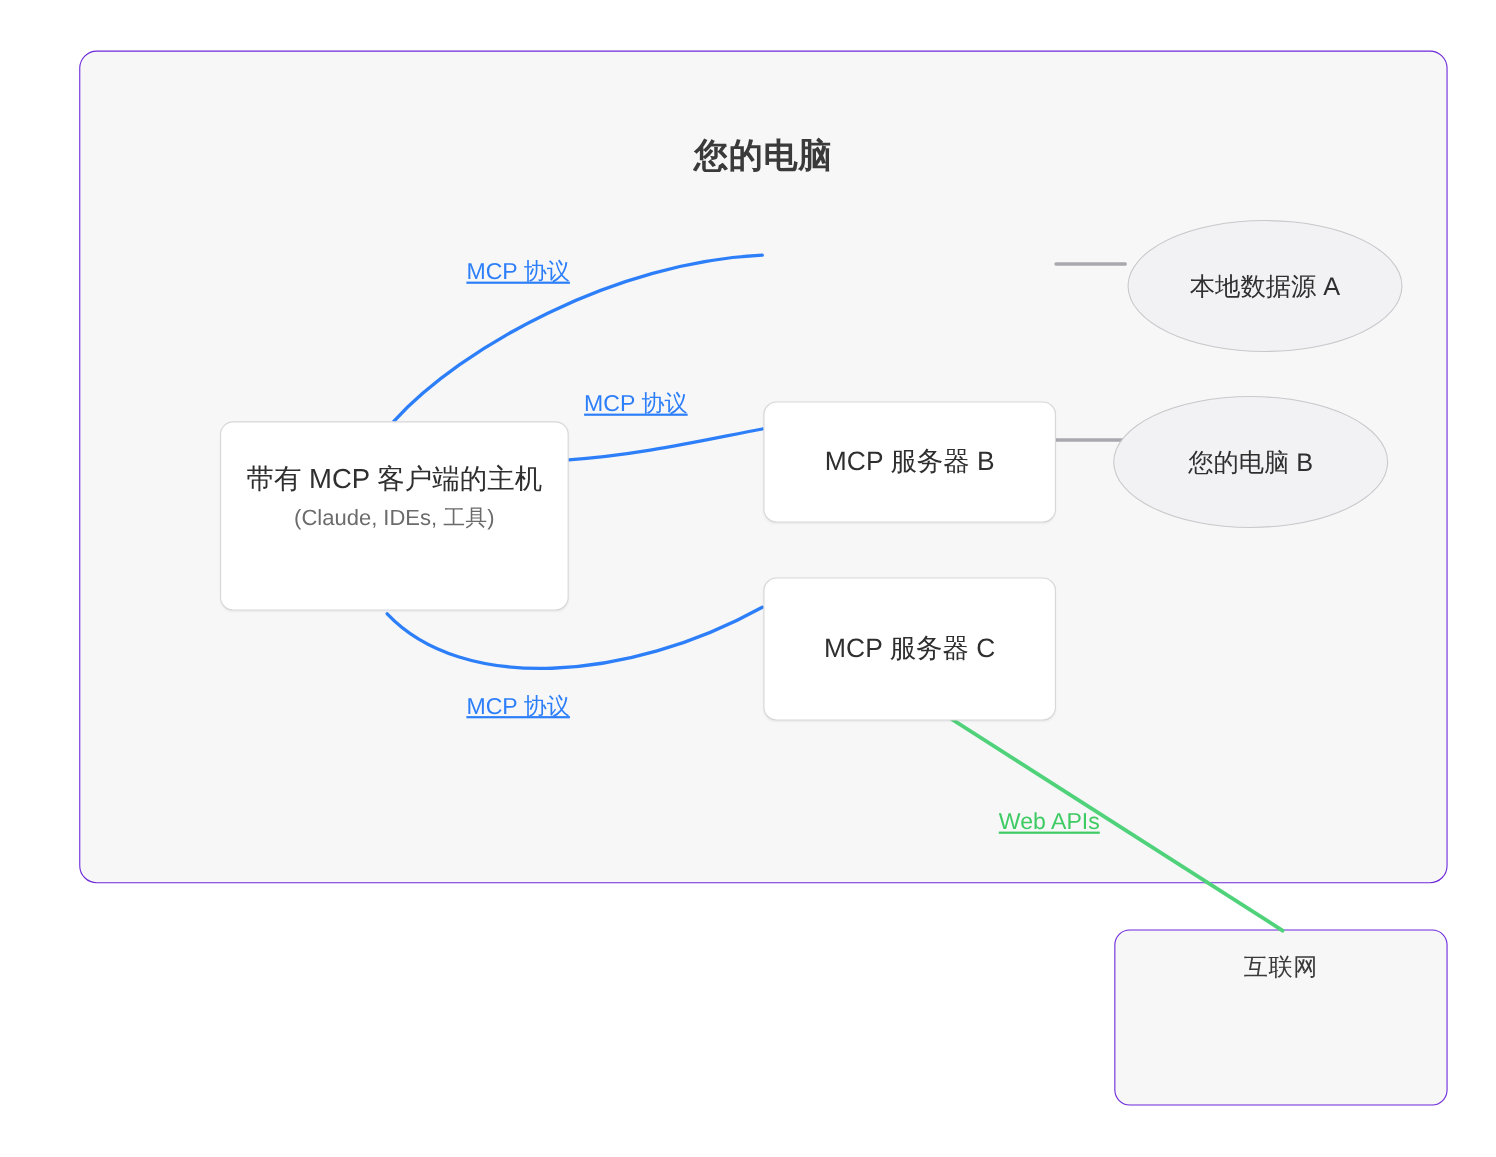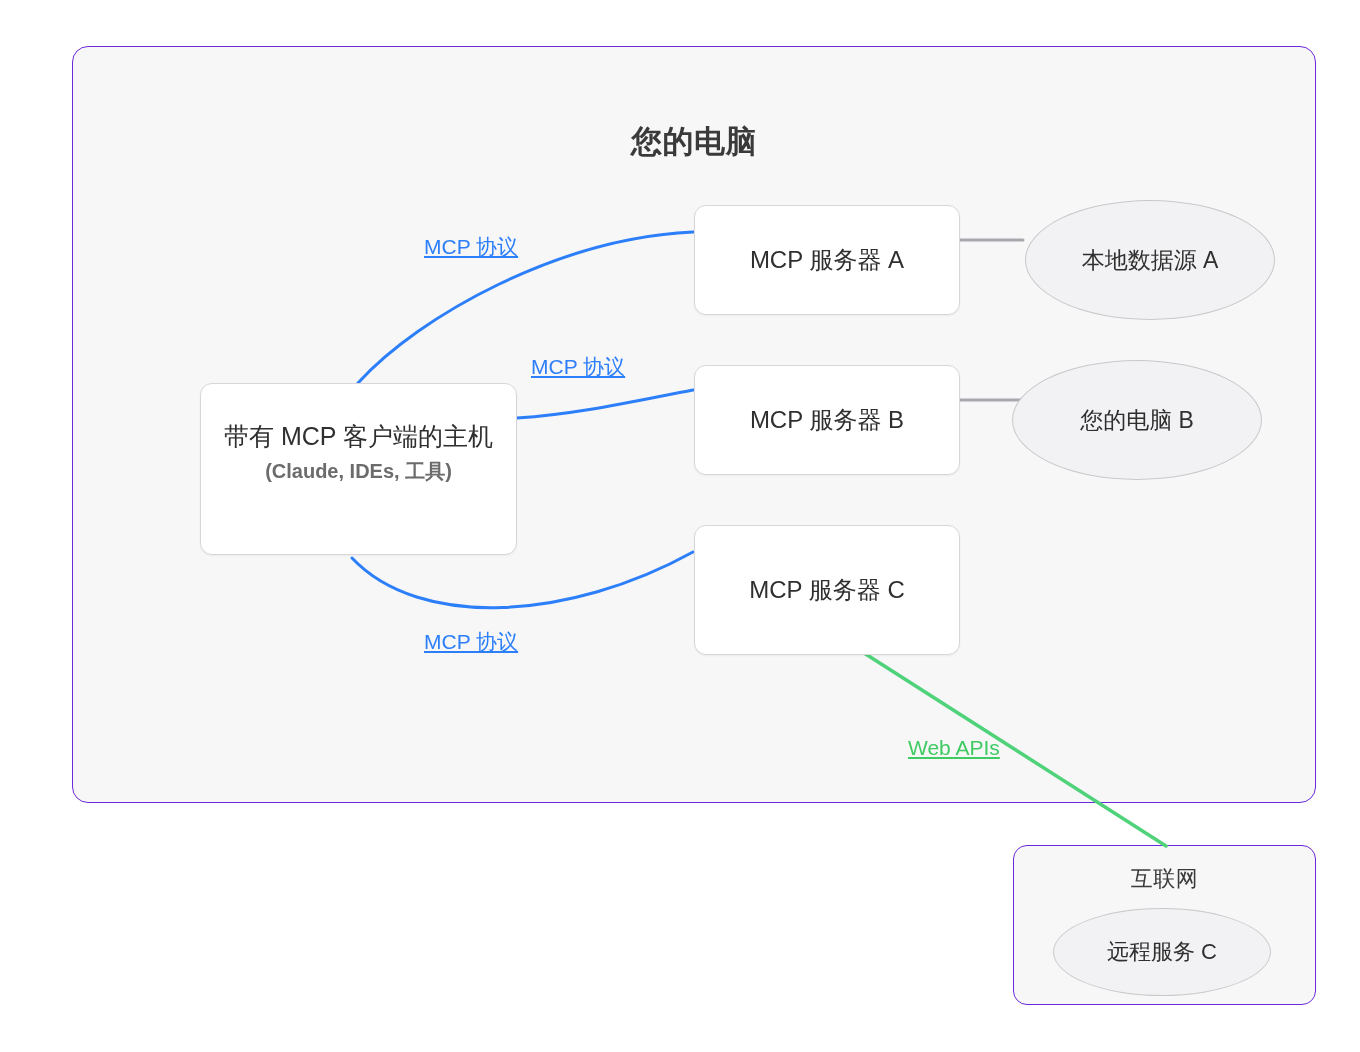--- a/index.html
+++ b/index.html
@@ -83,21 +83,20 @@
   .node-box .primary {
     font-size: 24px;
     color: #2f2f2f;
     line-height: 1.3;
   }
   .node-box .secondary {
     font-size: 20px;
     color: #6b6b6b;
     line-height: 1.4;
     margin-top: 4px;
-    font-weight: bold;
   }
 
   #host-box {
     left: 200px;
     top: 383px;
     width: 317px;
     height: 172px;
     justify-content: flex-start;
     padding-top: 36px;
   }
@@ -179,43 +178,37 @@
     <line x1="960" y1="400" x2="1023" y2="400" stroke="#a8a8ad" stroke-width="3" stroke-linecap="round"></line>
 
     <line x1="828" y1="630" x2="1166" y2="846" stroke="#4fd27a" stroke-width="3.5" stroke-linecap="round"></line>
   </svg>
 
   <div class="node-box" id="host-box">
     <div class="primary">带有 MCP 客户端的主机</div>
     <div class="secondary">(Claude, IDEs, 工具)</div>
   </div>
 
-  <div class="node-box" id="server-a-box">
-    <div class="primary">MCP 服务器 A</div>
-  </div>
 
   <div class="node-box" id="server-b-box">
     <div class="primary">MCP 服务器 B</div>
   </div>
 
   <div class="node-box" id="server-c-box">
     <div class="primary">MCP 服务器 C</div>
   </div>
 
   <div class="ellipse" id="datasource-a-ellipse">
     <span>本地数据源 A</span>
   </div>
 
   <div class="ellipse" id="datasource-b-ellipse">
     <span>您的电脑 B</span>
   </div>
 
-  <div class="ellipse" id="remote-c-ellipse">
-    <span>远程服务 C</span>
-  </div>
 
   <div class="edge-label mcp" id="label-mcp-a">MCP 协议</div>
 
   <div class="edge-label mcp" id="label-mcp-b">MCP 协议</div>
 
   <div class="edge-label mcp" id="label-mcp-c">MCP 协议</div>
 
   <div class="edge-label web" id="label-web-apis">Web APIs</div>
 
 </div>

